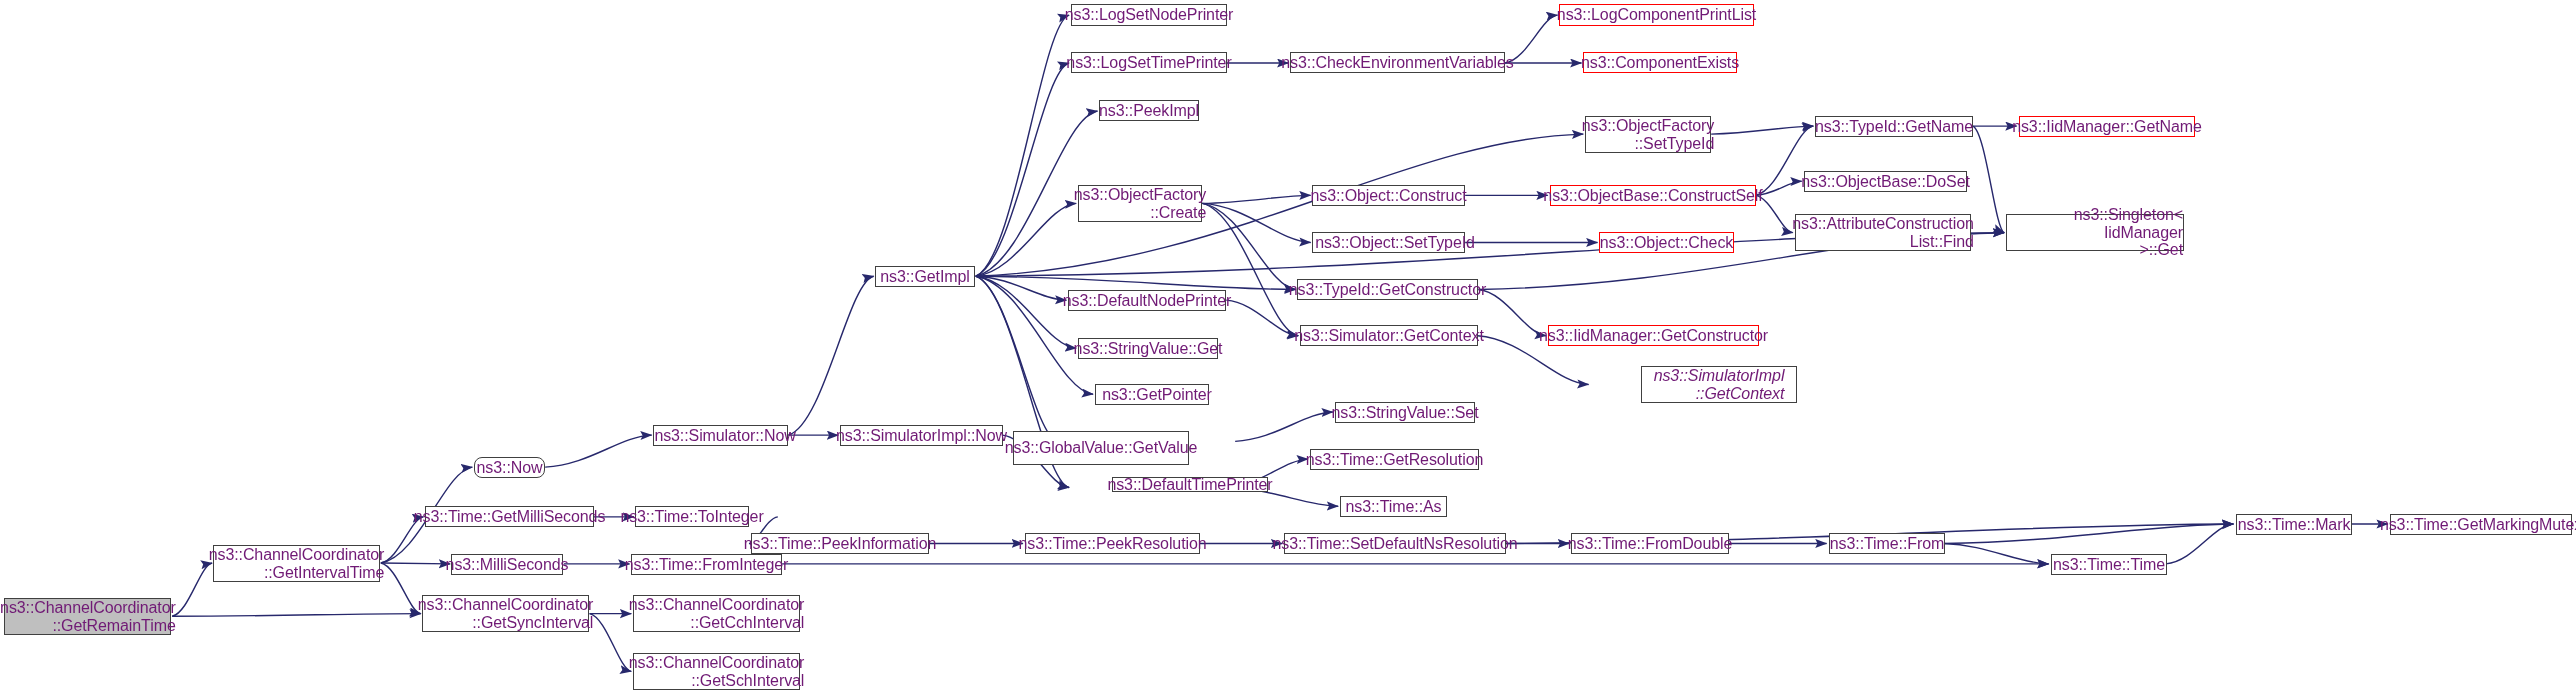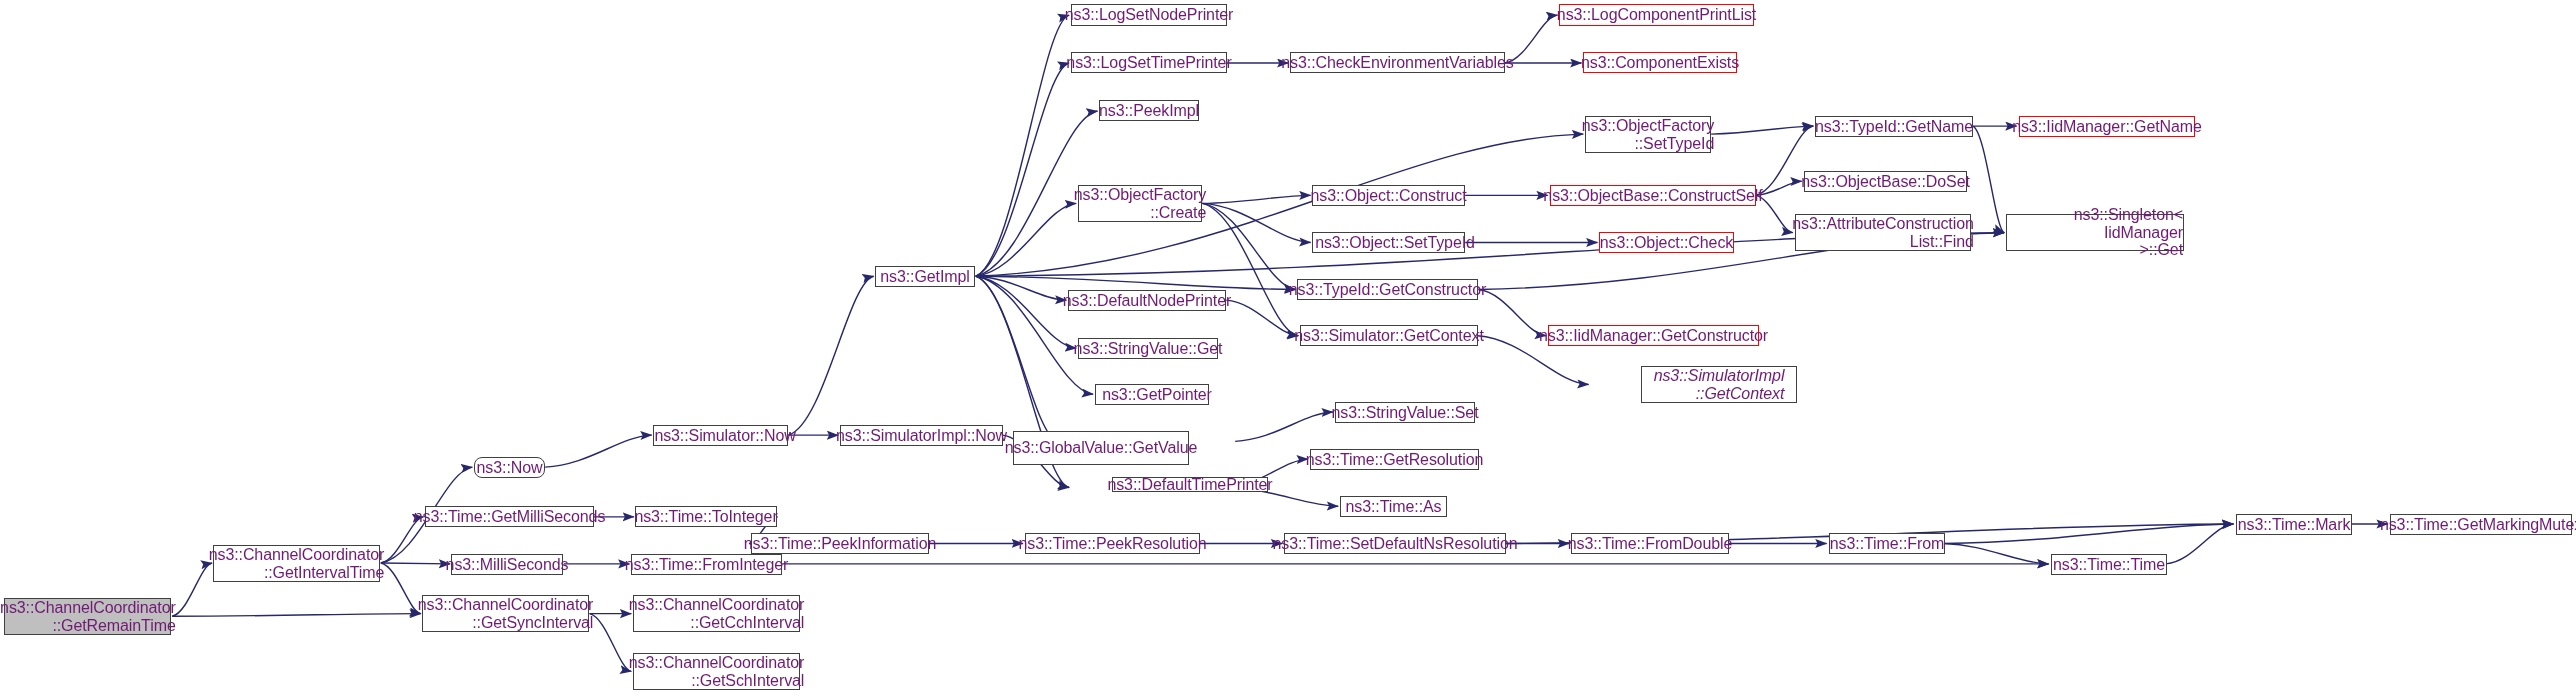--- a/index.html
+++ b/index.html
@@ -108,21 +108,21 @@
       <div class="node current" style="left: 4.4px; top: 598px; width: 167px; height: 37px;">ns3::ChannelCoordinator
 ::GetRemainTime</div>
       <div class="node" style="left: 213px; top: 545px; width: 167px; height: 37px;">ns3::ChannelCoordinator
 ::GetIntervalTime</div>
       <div class="node" style="left: 474px; top: 457px; width: 71px; height: 21.3px; border-radius: 8px;">ns3::Now</div>
       <div class="node" style="left: 425px; top: 506px; width: 169px; height: 21.3px;">ns3::Time::GetMilliSeconds</div>
       <div class="node" style="left: 451px; top: 554px; width: 112px; height: 21.3px;">ns3::MilliSeconds</div>
       <div class="node" style="left: 422px; top: 595px; width: 167px; height: 37px;">ns3::ChannelCoordinator
 ::GetSyncInterval</div>
       <div class="node" style="left: 653px; top: 425px; width: 135px; height: 21.3px; padding-left: 9px;">ns3::Simulator::Now</div>
-      <div class="node" style="left: 635px; top: 506px; width: 142px; height: 21.3px;">ns3::Time::ToInteger</div>
+      <div class="node" style="left: 635px; top: 506px; width: 114px; height: 21.3px;">ns3::Time::ToInteger</div>
       <div class="node" style="left: 631px; top: 554px; width: 151px; height: 21.3px;">ns3::Time::FromInteger</div>
       <div class="node" style="left: 633px; top: 595px; width: 167px; height: 37px;">ns3::ChannelCoordinator
 ::GetCchInterval</div>
       <div class="node" style="left: 633px; top: 653px; width: 167px; height: 37px;">ns3::ChannelCoordinator
 ::GetSchInterval</div>
       <div class="node" style="left: 840px; top: 425px; width: 163px; height: 21.3px;">ns3::SimulatorImpl::Now</div>
       <div class="node" style="left: 875px; top: 266px; width: 100px; height: 21.3px;">ns3::GetImpl</div>
       <div class="node" style="left: 1071px; top: 4.4px; width: 156px; height: 21.3px;">ns3::LogSetNodePrinter</div>
       <div class="node" style="left: 1071px; top: 52px; width: 156px; height: 21.3px;">ns3::LogSetTimePrinter</div>
       <div class="node" style="left: 1099px; top: 100px; width: 100px; height: 21.3px;">ns3::PeekImpl</div>

